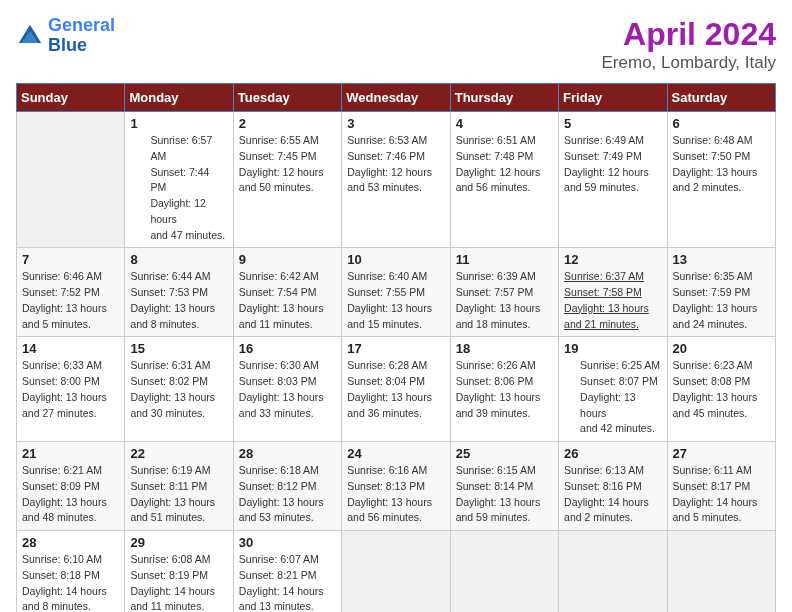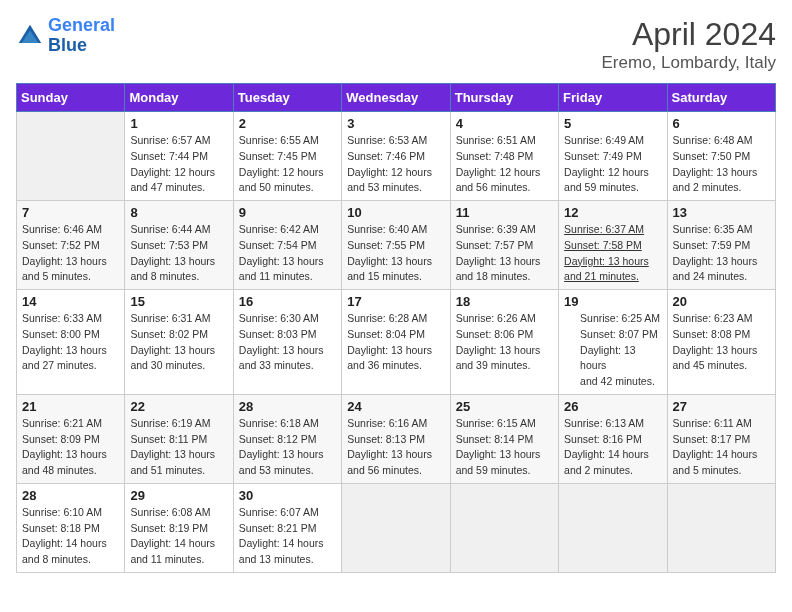--- a/index.html
+++ b/index.html
@@ -38,34 +38,34 @@
     }
     .logo-icon {
       width: 28px;
       height: 28px;
     }
     .title-block {
       text-align: right;
     }
     .month-title {
       font-size: 32px;
-      color: #404040;
-      font-weight: normal;
+      color: #a21caf;
+      font-weight: bold;
     }
     .location {
       font-size: 17px;
       color: #555;
     }
     .calendar {
       width: 100%;
       border-collapse: collapse;
       border: 1px solid #ccc;
     }
     .calendar th {
-      background-color: #6d28d9;
+      background-color: #7f1d1d;
       color: #fff;
       font-size: 13px;
       font-weight: bold;
       padding: 6px 4px;
       text-align: left;
       border: 1px solid #4a7fbc;
       margin-left: 40px;
     }
     .calendar td {
       vertical-align: top;
@@ -123,21 +123,21 @@
         <th>Thursday</th>
         <th>Friday</th>
         <th>Saturday</th>
       </tr>
   </thead>
   <tbody id="calendar-body">
   <tr>
         <td class="empty"></td>
         <td>
           <span class="day-number">1</span>
-          <div class="day-info" style="white-space: pre-line;">Sunrise: 6:57 AM
+          <div class="day-info" style="white-space: pre-line; margin-left: 20px;">Sunrise: 6:57 AM
 Sunset: 7:44 PM
 Daylight: 12 hours
 and 47 minutes.</div>
         </td>
         <td>
           <span class="day-number">2</span>
           <div class="day-info" style="white-space: pre-line;">Sunrise: 6:55 AM
 Sunset: 7:45 PM
 Daylight: 12 hours
 and 50 minutes.</div>

